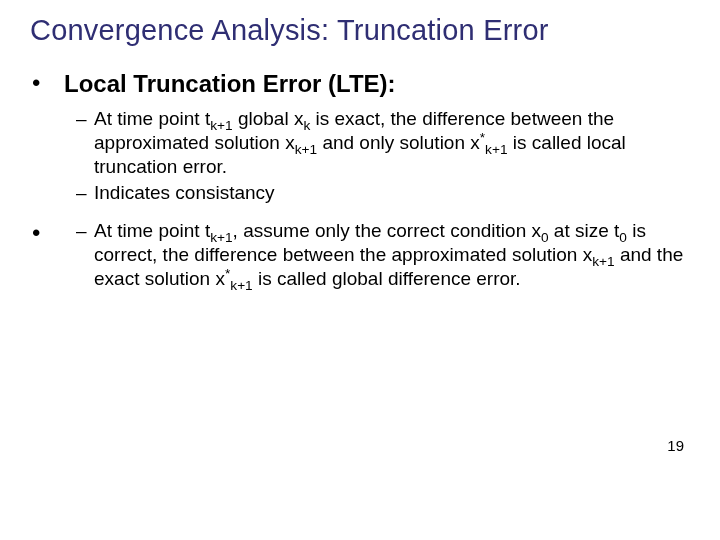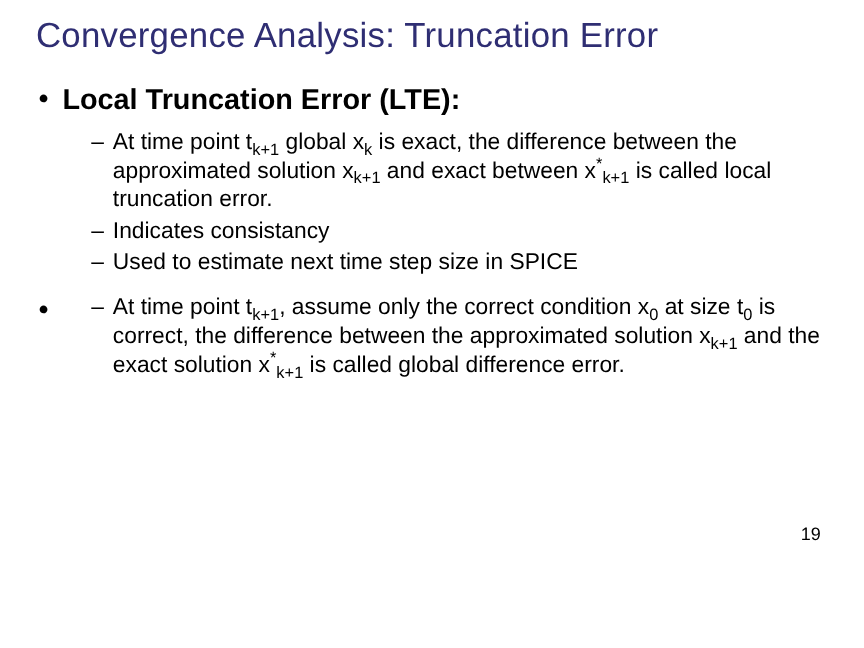--- a/index.html
+++ b/index.html
@@ -42,20 +42,21 @@
     top: 0;
     font-size: 24px;
     line-height: 28px;
     color: #000;
   }
   .l1-text {
     font-size: 24px;
     font-weight: 700;
     line-height: 30px;
     color: #000;
+    margin-left: 12px;
   }
   ul.level2 {
     list-style: none;
     margin: 8px 0 14px 0;
     padding: 0 0 0 24px;
   }
   ul.level2 > li {
     position: relative;
     padding-left: 18px;
     font-size: 19px;
@@ -93,24 +94,23 @@
 <div class="slide">
 
   <h1 class="title">Convergence Analysis: Truncation Error</h1>
 
   <ul class="level1">
 
     <li>
       <span class="l1-text">Local Truncation Error (LTE):</span>
       <ul class="level2">
         <li>
-          <span>At time point t</span><sub>k+1</sub><span> global x</span><sub>k</sub><span> is exact, the difference between the approximated solution x</span><sub>k+1</sub><span> and exact between x</span><sup>*</sup><sub>k+1</sub><span> is called local truncation error.</span>
+          <span>At time point t</span><sub>k+1</sub><span> global x</span><sub>k</sub><span> is exact, the difference between the approximated solution x</span><sub>k+1</sub><span> and only solution x</span><sup>*</sup><sub>k+1</sub><span> is called local truncation error.</span>
         </li>
         <li>Indicates consistancy</li>
-        <li>Used to estimate next time step size in SPICE</li>
       </ul>
     </li>
 
     <li>
       <ul class="level2">
         <li>
           <span>At time point t</span><sub>k+1</sub><span>, assume only the correct condition x</span><sub>0</sub><span> at size t</span><sub>0</sub><span> is correct, the difference between the approximated solution x</span><sub>k+1</sub><span> and the exact solution x</span><sup>*</sup><sub>k+1</sub><span> is called global difference error.</span>
         </li>
       </ul>
     </li>

